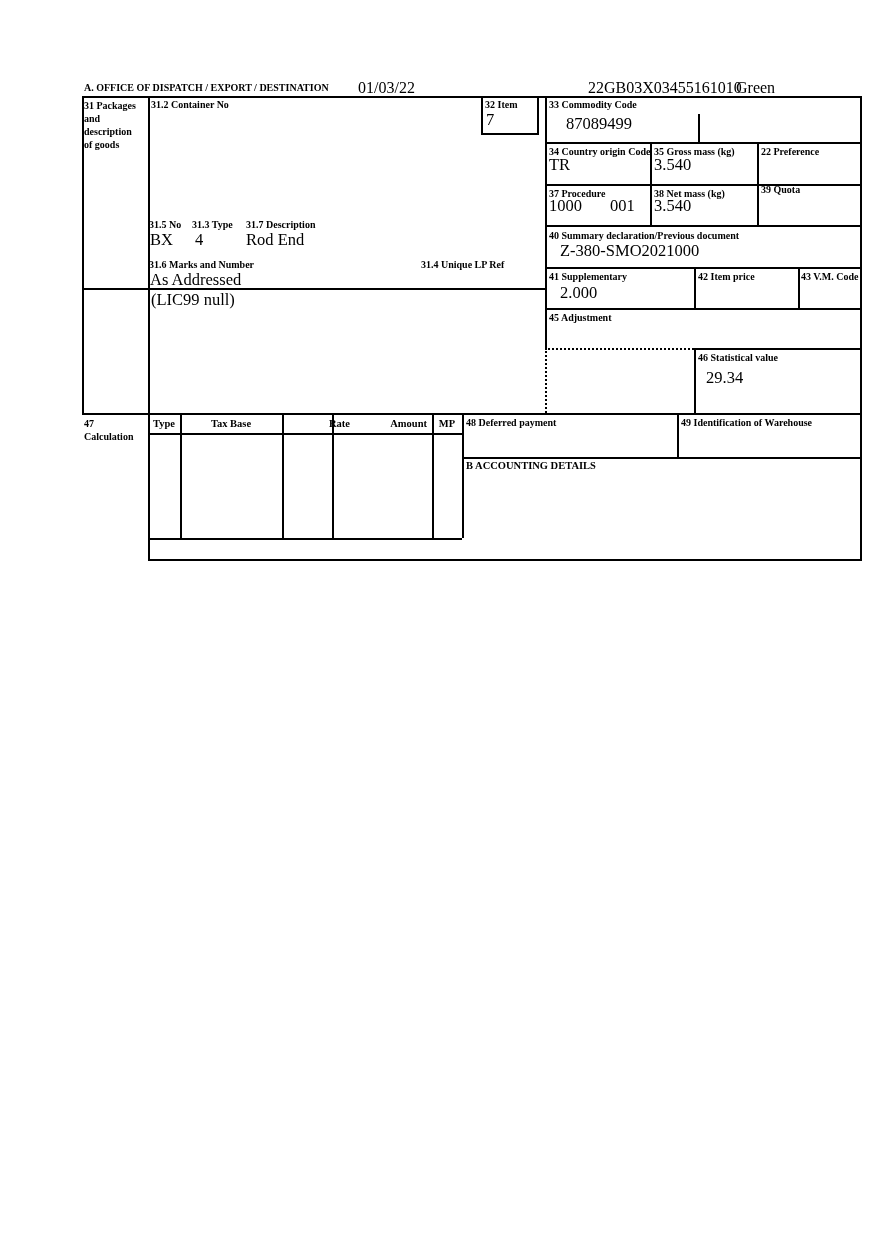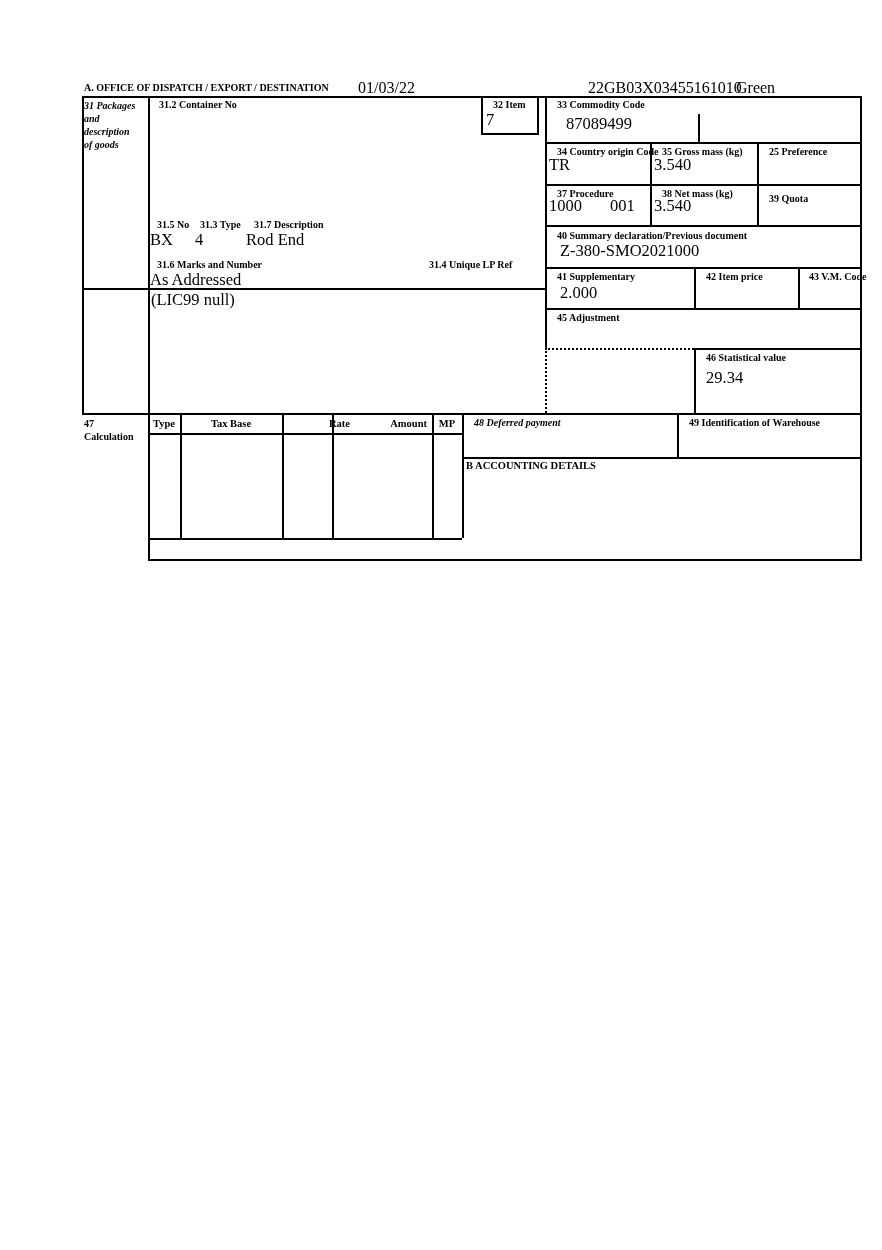--- a/index.html
+++ b/index.html
@@ -4,21 +4,21 @@
 <style>
   html,body{margin:0;padding:0;background:#fff;}
   #page{
     position:relative;width:882px;height:1250px;background:#ffffff;
     font-family:"Liberation Serif", serif;color:#000;overflow:hidden;
   }
   .hl{position:absolute;height:2px;background:#000;}
   .vl{position:absolute;width:2px;background:#000;}
   .hdot{position:absolute;height:0;border-top:2px dotted #000;}
   .vdot{position:absolute;width:0;border-left:2px dotted #000;}
-  .lbl{position:absolute;font-weight:bold;font-size:10px;line-height:12px;white-space:nowrap;padding-left:8px;}
+  .lbl{position:absolute;font-weight:bold;font-size:10px;line-height:12px;white-space:nowrap;}
   .lblwrap{position:absolute;font-weight:bold;font-size:10px;line-height:13px;white-space:pre-line;}
   .val{position:absolute;font-size:16.5px;line-height:19px;white-space:nowrap;}
   .hdr{position:absolute;font-weight:bold;font-size:10px;white-space:nowrap;}
   .big{position:absolute;font-size:16px;line-height:18px;white-space:nowrap;}
   .th{position:absolute;font-weight:bold;font-size:10.5px;line-height:14px;}
   .center{text-align:center;}
   .right{text-align:right;}
   .box32{position:absolute;left:481px;top:96px;width:54px;height:35px;border:2px solid #000;}
 </style>
 </head>
@@ -57,45 +57,45 @@
   <div class="vl" style="left:798px;top:267px;height:41px;"></div>
   <div class="vl" style="left:694px;top:348px;height:65px;"></div>
   <div class="vl" style="left:698px;top:114px;height:28px;"></div>
   <div class="vl" style="left:180px;top:413px;height:125px;"></div>
   <div class="vl" style="left:282px;top:413px;height:125px;"></div>
   <div class="vl" style="left:332px;top:413px;height:125px;"></div>
   <div class="vl" style="left:432px;top:413px;height:125px;"></div>
   <div class="vl" style="left:462px;top:413px;height:125px;"></div>
   <div class="vl" style="left:677px;top:413px;height:44px;"></div>
 
-  <div class="lblwrap" style="left:84px;top:99px;width:60px;font-style:italic;">31 Packages
+  <div class="lblwrap" style="left:84px;top:99px;width:60px;">31 Packages
 and
 description
 of goods</div>
   <div class="lbl" style="left:151px;top:99px;">31.2 Container No</div>
 
   <div class="box32"></div>
   <div class="lbl" style="left:485px;top:99px;">32 Item</div>
   <div class="val" style="left:486px;top:110px;">7</div>
 
   <div class="lbl" style="left:549px;top:99px;">33 Commodity Code</div>
   <div class="val" style="left:566px;top:114px;">87089499</div>
 
   <div class="lbl" style="left:549px;top:146px;">34 Country origin Code</div>
   <div class="val" style="left:549px;top:155px;">TR</div>
   <div class="lbl" style="left:654px;top:146px;">35 Gross mass (kg)</div>
   <div class="val" style="left:654px;top:155px;">3.540</div>
-  <div class="lbl" style="left:761px;top:146px;">25 Preference</div>
+  <div class="lbl" style="left:761px;top:146px;">22 Preference</div>
 
   <div class="lbl" style="left:549px;top:188px;">37 Procedure</div>
   <div class="val" style="left:549px;top:196px;">1000</div>
   <div class="val" style="left:610px;top:196px;text-align:right;">001</div>
   <div class="lbl" style="left:654px;top:188px;">38 Net mass (kg)</div>
   <div class="val" style="left:654px;top:196px;">3.540</div>
-  <div class="lbl" style="left:761px;top:193px;text-align:center;">39 Quota</div>
+  <div class="lbl" style="left:761px;top:184px;text-align:center;">39 Quota</div>
 
   <div class="lbl" style="left:149px;top:219px;">31.5 No</div>
   <div class="lbl" style="left:192px;top:219px;">31.3 Type</div>
   <div class="lbl" style="left:246px;top:219px;">31.7 Description</div>
   <div class="val" style="left:150px;top:230px;">BX</div>
   <div class="val" style="left:195px;top:230px;">4</div>
   <div class="val" style="left:246px;top:230px;">Rod End</div>
 
   <div class="lbl" style="left:149px;top:259px;">31.6 Marks and Number</div>
   <div class="lbl" style="left:421px;top:259px;">31.4 Unique LP Ref</div>
@@ -115,17 +115,17 @@
   <div class="val" style="left:706px;top:368px;">29.34</div>
 
   <div class="lblwrap" style="left:84px;top:417px;width:58px;">47
 Calculation</div>
   <div class="th center" style="left:148px;top:417px;width:32px;">Type</div>
   <div class="th center" style="left:180px;top:417px;width:102px;">Tax Base</div>
   <div class="th right" style="left:282px;top:417px;width:44px;padding-left:24px;">Rate</div>
   <div class="th right" style="left:332px;top:417px;width:95px;">Amount</div>
   <div class="th center" style="left:432px;top:417px;width:30px;">MP</div>
 
-  <div class="lbl" style="left:466px;top:417px;font-style:italic;">48 Deferred payment</div>
+  <div class="lbl" style="left:466px;top:417px;">48 Deferred payment</div>
   <div class="lbl" style="left:681px;top:417px;">49 Identification of Warehouse</div>
   <div class="hdr" style="left:466px;top:460px;font-size:10.5px;">B ACCOUNTING DETAILS</div>
 
 </div>
 
 </body></html>

